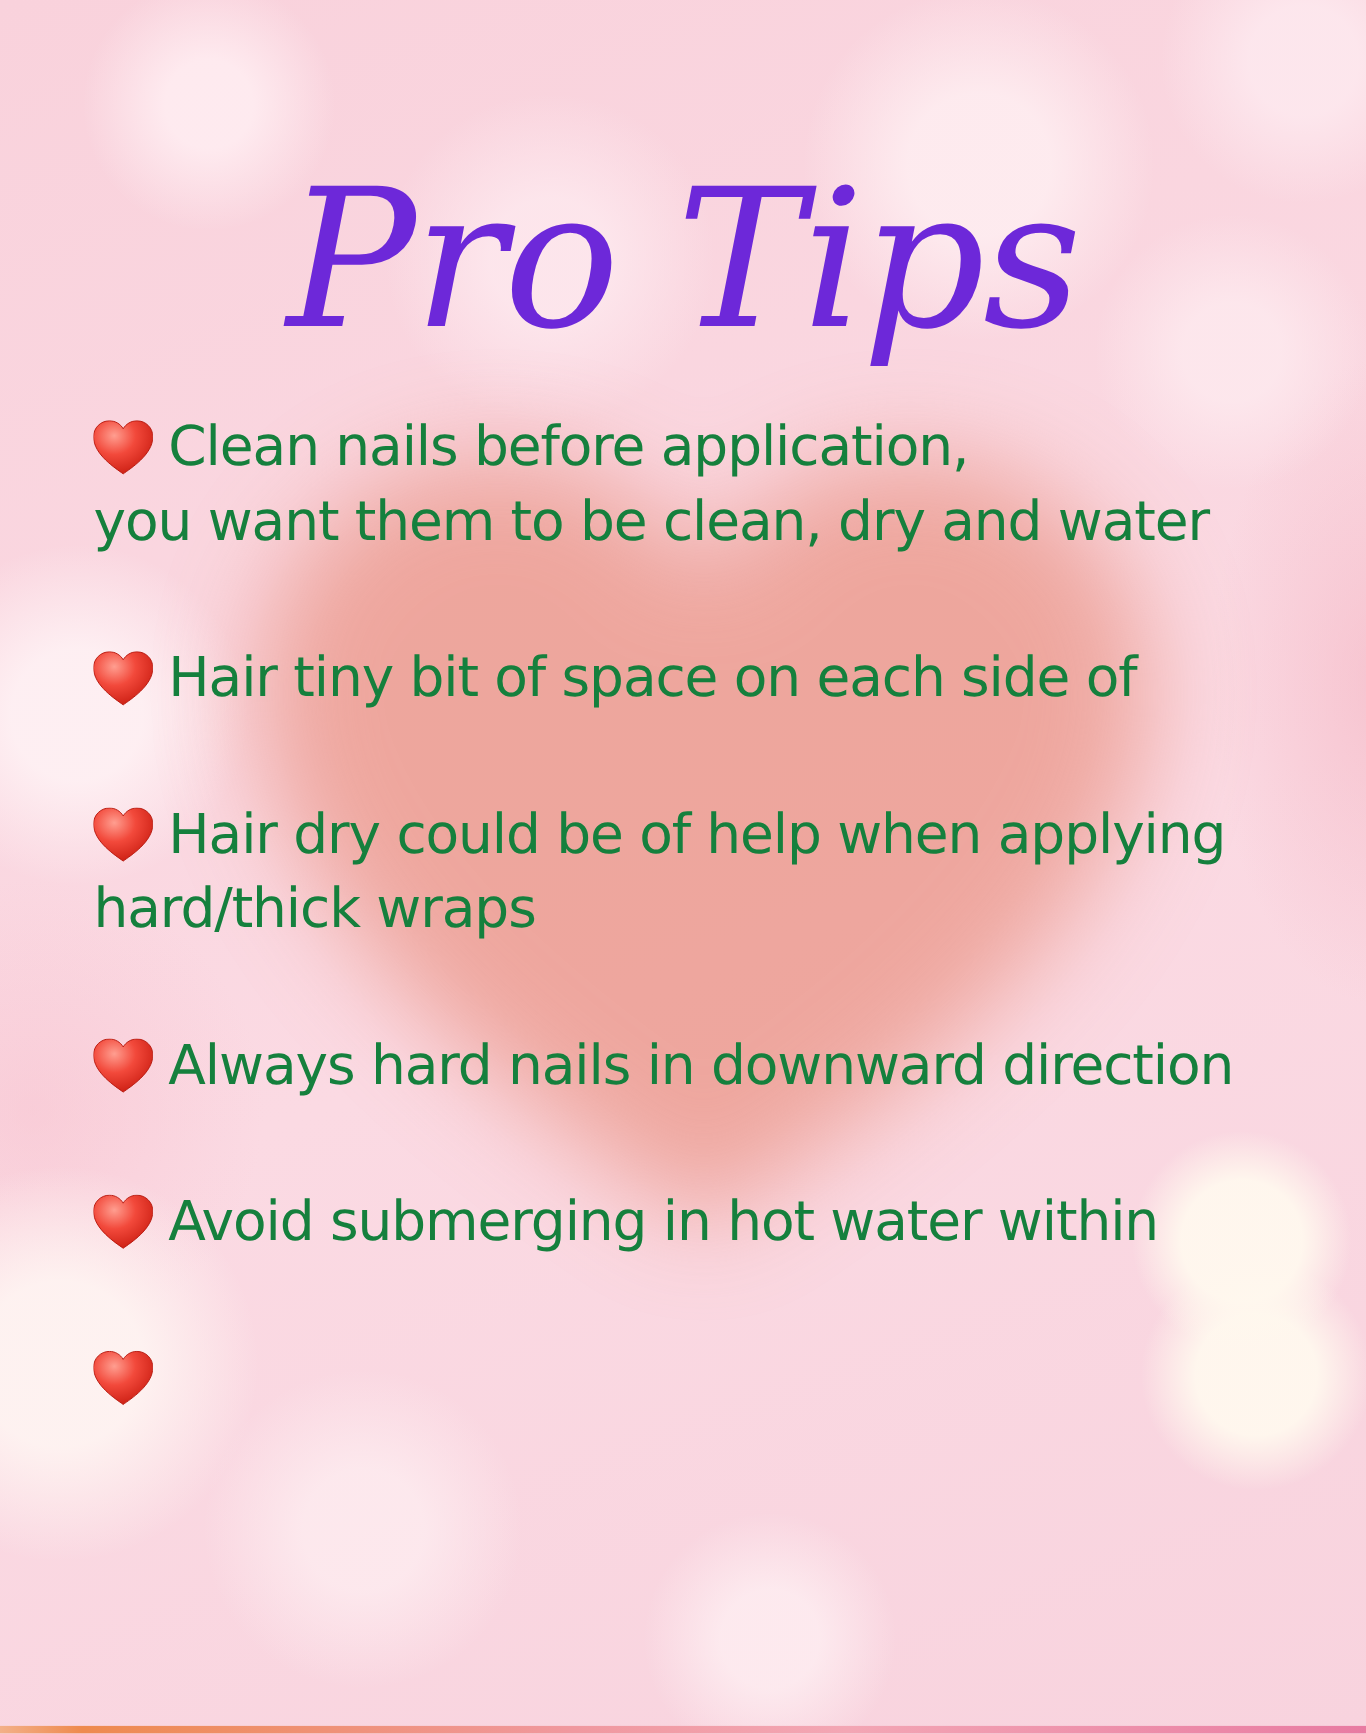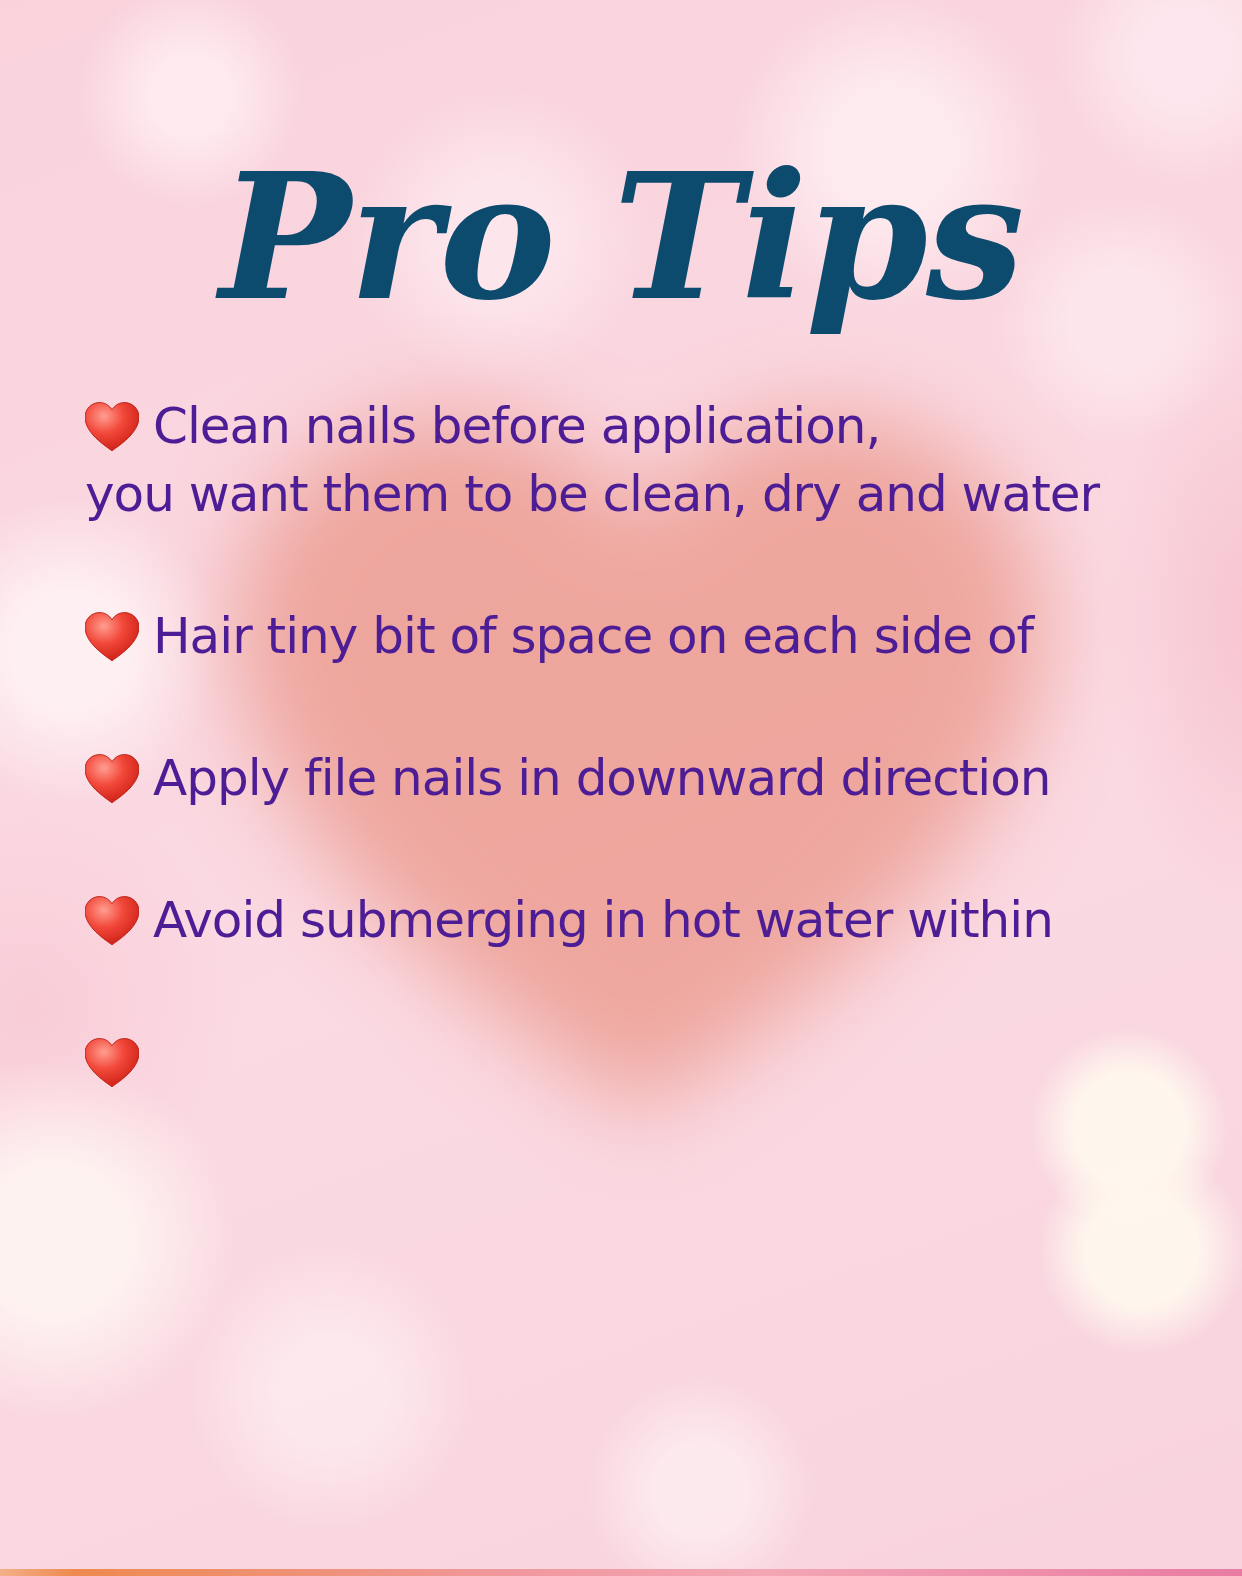--- a/index.html
+++ b/index.html
@@ -31,28 +31,28 @@
       linear-gradient(160deg,#f9d2dc 0%,#fbdae3 55%,#f8d3de 100%);
   }
   
   .big-heart{
     position:absolute;left:235px;top:415px;width:810px;height:710px;
     filter:blur(46px);opacity:.8;
   }
   .title{
     position:absolute;top:128px;left:0;width:100%;
     margin:0;text-align:center;
-    font-family:"DejaVu Serif",serif;font-style:italic;font-weight:bold;
-    font-size:175px;line-height:1.25;color:#0c4a6e;
+    font-family:"DejaVu Serif",serif;font-style:italic;font-weight:normal;
+    font-size:175px;line-height:1.25;color:#6d28d9;
     letter-spacing:-2px;
   }
   .tips{
-    position:absolute;top:392px;left:85px;width:1130px;
+    position:absolute;top:372px;left:85px;width:1130px;
     margin:0;padding:0;list-style:none;
-    color:#4c1d95;
+    color:#15803d;
   }
   .tip{margin:0 0 74px 0;}
   .line{
     font-size:50px;line-height:68px;letter-spacing:-1px;
     white-space:nowrap;font-weight:500;
   }
   .line:empty{display:none;}
   .heart-ico{
     width:54px;height:50px;vertical-align:-9px;margin-right:14px;
   }
@@ -93,25 +93,31 @@
           </svg><span>Clean nails before application,</span></div>
       <div class="line">you want them to be clean, dry and water</div>
     </li>
 
     <li class="tip">
       <div class="line"><svg class="heart-ico" viewBox="0 0 32 29">
             <use href="#heartPath" fill="url(#heartGrad)" stroke="#b5170c" stroke-width="0.5"></use>
           </svg><span>Hair tiny bit of space on each side of</span></div>
     </li>
 
+    <li class="tip">
+      <div class="line"><svg class="heart-ico" viewBox="0 0 32 29">
+            <use href="#heartPath" fill="url(#heartGrad)" stroke="#b5170c" stroke-width="0.5"></use>
+          </svg><span>Hair dry could be of help when applying</span></div>
+      <div class="line">hard/thick wraps</div>
+    </li>
 
     <li class="tip">
       <div class="line"><svg class="heart-ico" viewBox="0 0 32 29">
             <use href="#heartPath" fill="url(#heartGrad)" stroke="#b5170c" stroke-width="0.5"></use>
-          </svg><span>Apply file nails in downward direction</span></div>
+          </svg><span>Always hard nails in downward direction</span></div>
     </li>
 
     <li class="tip">
       <div class="line"><svg class="heart-ico" viewBox="0 0 32 29">
             <use href="#heartPath" fill="url(#heartGrad)" stroke="#b5170c" stroke-width="0.5"></use>
           </svg><span>Avoid submerging in hot water within</span></div>
     </li>
 
     <li class="tip">
       <div class="line"><svg class="heart-ico" viewBox="0 0 32 29">

